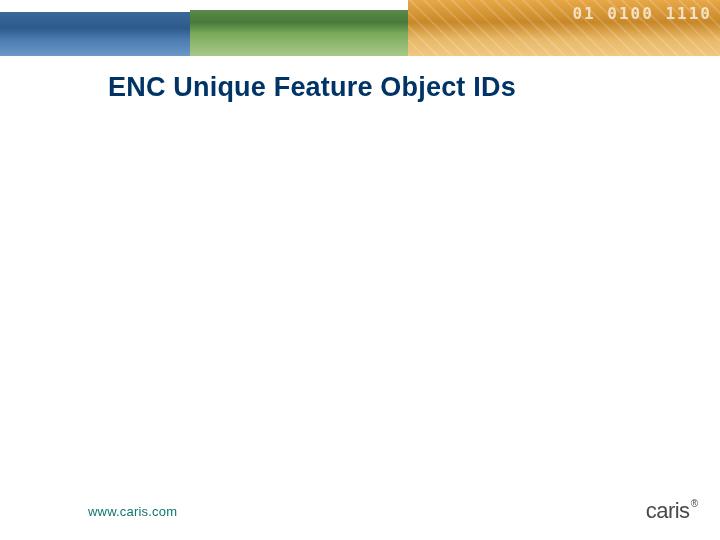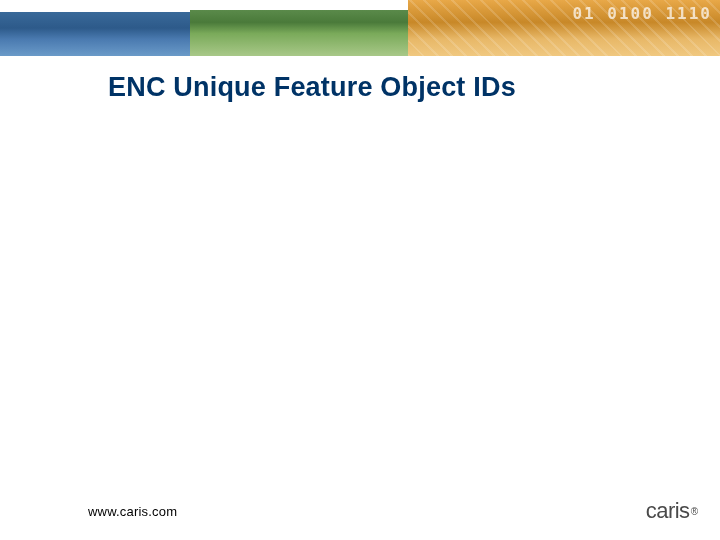--- a/index.html
+++ b/index.html
@@ -81,27 +81,27 @@
       bottom: 14px;
       left: 0;
       right: 0;
       height: 30px;
       display: flex;
       justify-content: space-between;
       align-items: center;
       padding: 0 22px 0 88px;
     }
     .footer-url {
-      color: #000000;
+      color: #0f766e;
       font-size: 13px;
       letter-spacing: 0.2px;
     }
     .logo {
       display: flex;
-      align-items: center;
+      align-items: flex-start;
     }
     .logo-text {
       color: #4a4a4a;
       font-size: 22px;
       font-weight: 400;
       letter-spacing: -0.5px;
     }
     .logo-mark {
       color: #4a4a4a;
       font-size: 10px;

